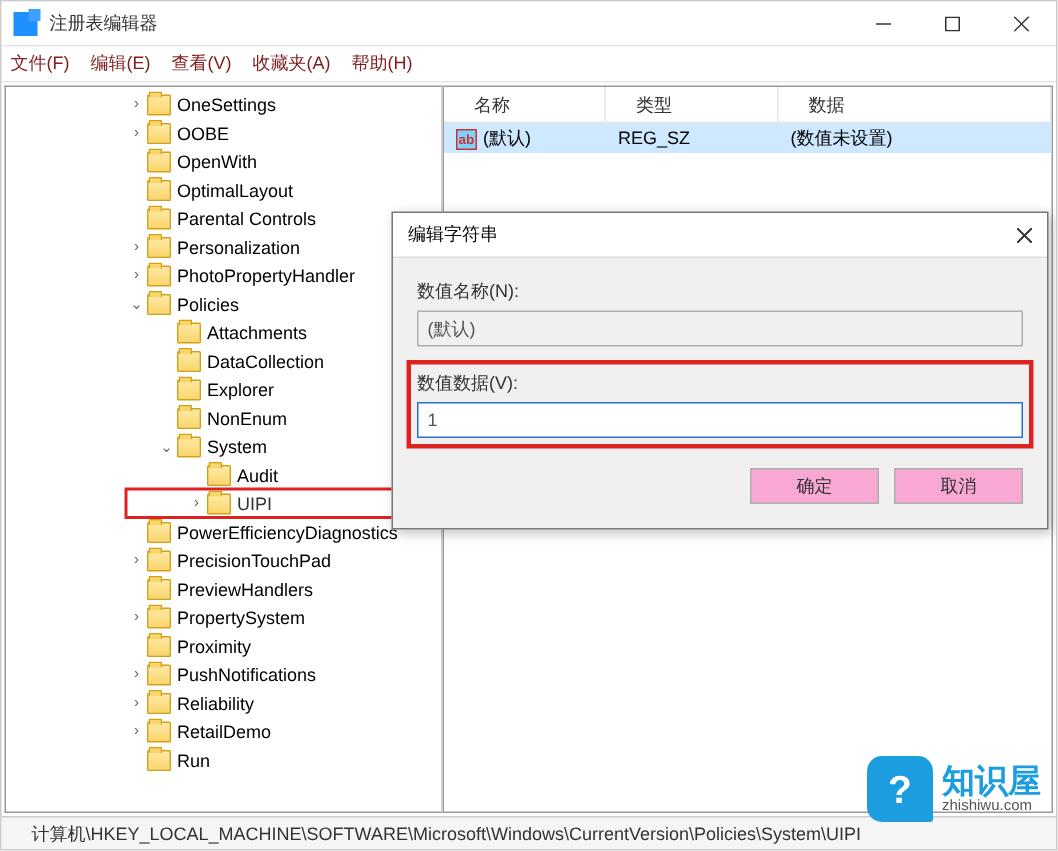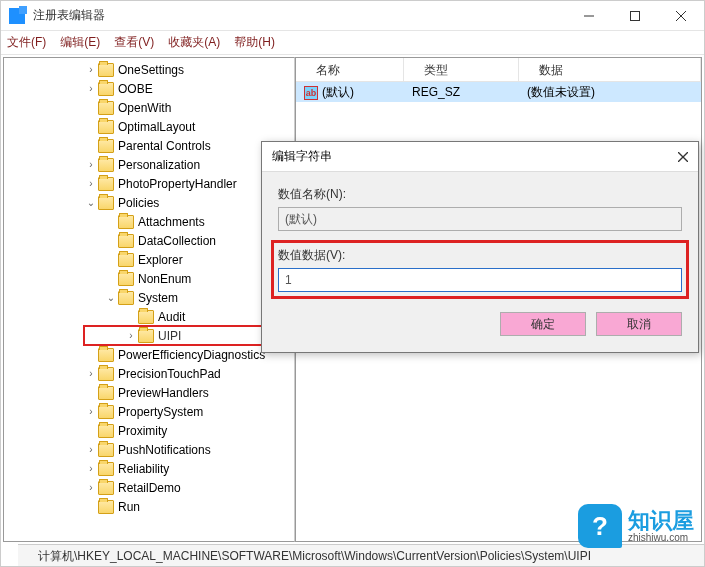--- a/index.html
+++ b/index.html
@@ -32,21 +32,21 @@
 .right { flex: 1; border: 1px solid #999; margin: 2px 2px 2px 0; overflow: hidden; }
 .list-header { display: flex; height: 24px; border-bottom: 1px solid #e5e5e5; }
 .list-header .col { padding: 4px 20px; color: #333; border-right: 1px solid #e5e5e5; }
 .col-name { width: 108px; }
 .col-type { width: 115px; }
 .col-data { flex: 1; }
 .list-row { display: flex; height: 20px; align-items: center; background: #cde8ff; }
 .list-row .cell { padding: 0 8px; }
 .val-icon { width: 14px; height: 14px; background: #7dd3fc; border: 1px solid #c33; color: #c33; font-size: 9px; font-weight: bold; display: inline-flex; align-items: center; justify-content: center; margin-right: 4px; }
 
-.statusbar { position: absolute; bottom: 0; left: 17px; right: 0; height: 22px; background: #f5f5f5; border-top: 1px solid #ccc; padding: 3px 20px; color: #333; white-space: nowrap; overflow: hidden; }
+.statusbar { position: absolute; bottom: 0; left: 0; right: 0; height: 22px; background: #f5f5f5; border-top: 1px solid #ccc; padding: 3px 20px; color: #333; white-space: nowrap; overflow: hidden; }
 
 
 .dialog { position: absolute; left: 260px; top: 140px; width: 438px; background: #f0f0f0; border: 1px solid #777; box-shadow: 2px 2px 8px rgba(0,0,0,0.25); }
 .dialog .dlg-title { height: 30px; background: #fff; display: flex; align-items: center; padding: 0 10px; border-bottom: 1px solid #ddd; }
 .dialog .dlg-title .t { flex: 1; color: #000000; }
 .dialog .dlg-title .close { width: 30px; height: 30px; display: flex; align-items: center; justify-content: center; margin-right: -10px; }
 .dlg-body { padding: 14px 16px 16px; }
 .dlg-label { color: #333; margin-bottom: 4px; }
 .dlg-input { width: 100%; height: 24px; border: 1px solid #adadad; background: #fff; padding: 0 6px; color: #555; }
 .dlg-input.disabled { background: #f0f0f0; }

